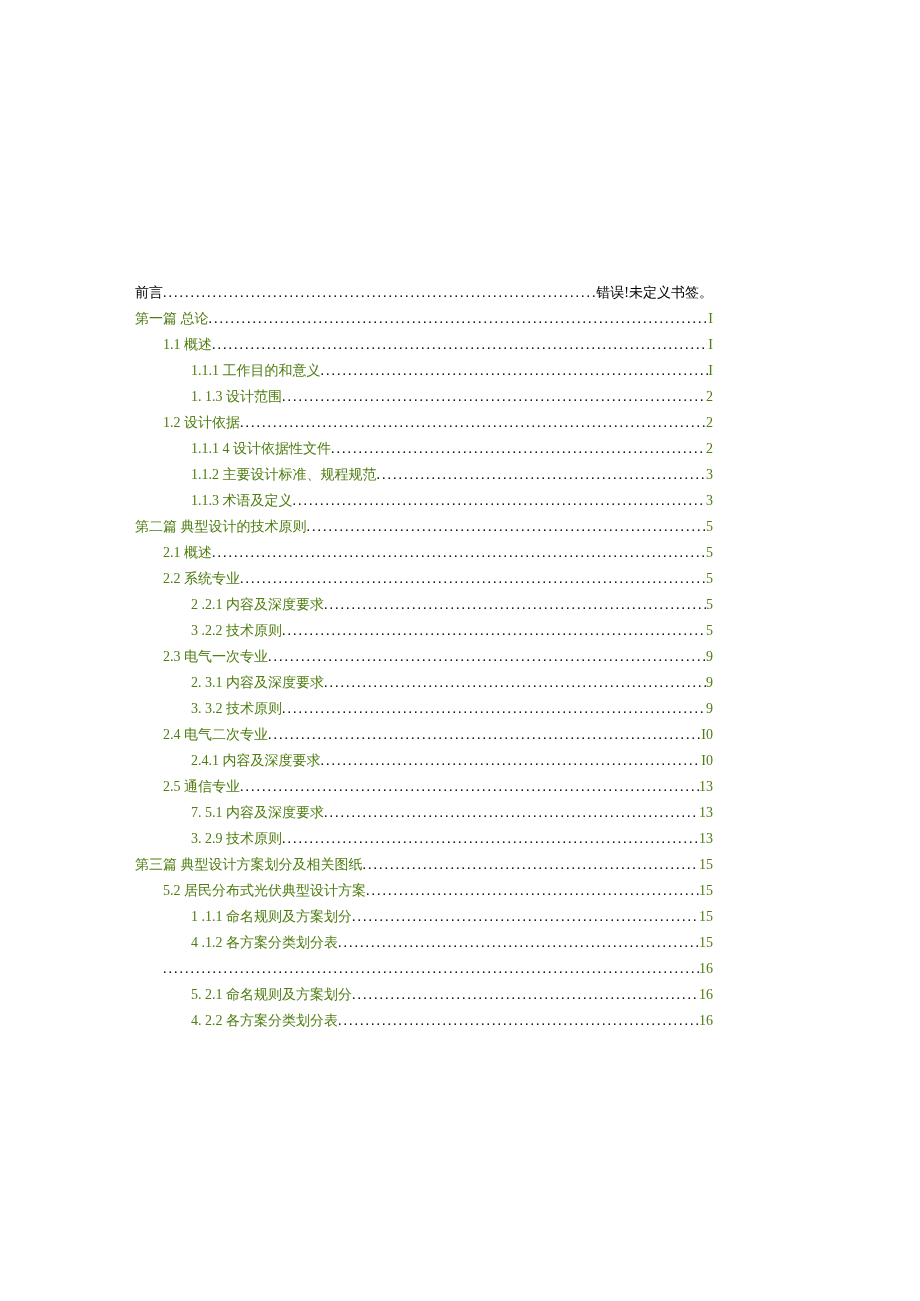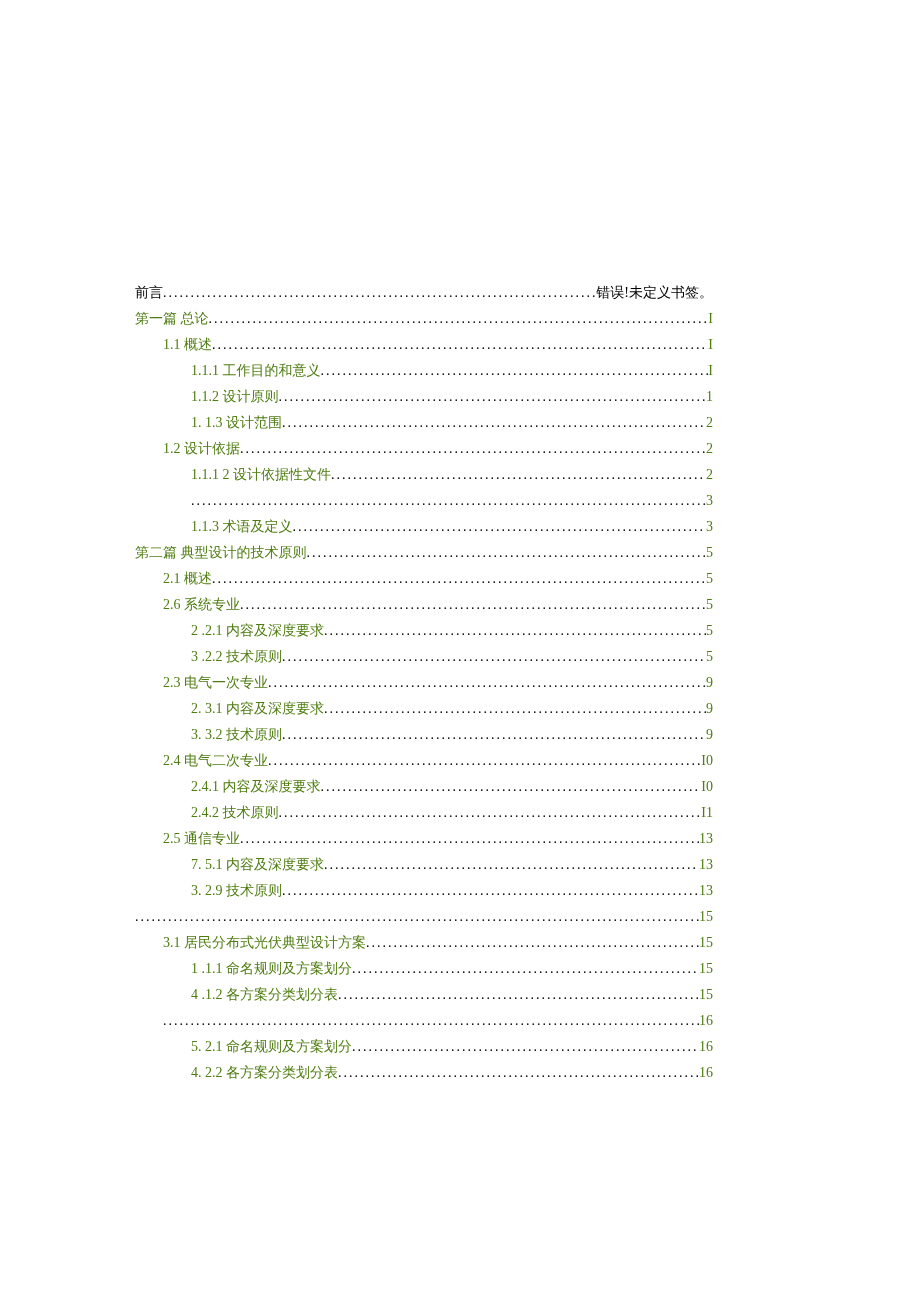--- a/index.html
+++ b/index.html
@@ -64,60 +64,56 @@
         <span class="toc-title link">1.1 概述</span>
         <span class="toc-dots"></span>
         <span class="toc-page link">I</span>
       </div>
       <div class="toc-line indent-2">
         <span class="toc-title link">1.1.1 工作目的和意义</span>
         <span class="toc-dots"></span>
         <span class="toc-page link">I</span>
       </div>
       <div class="toc-line indent-2">
-        <span class="toc-title link">1.1.2 设计原则</span>
-        <span class="toc-dots"></span>
-        <span class="toc-page link">1</span>
-      </div>
-      <div class="toc-line indent-2">
         <span class="toc-title link">1.  1.3 设计范围</span>
         <span class="toc-dots"></span>
         <span class="toc-page link">2</span>
       </div>
       <div class="toc-line indent-1">
         <span class="toc-title link">1.2 设计依据</span>
         <span class="toc-dots"></span>
         <span class="toc-page link">2</span>
       </div>
       <div class="toc-line indent-2">
-        <span class="toc-title link">1.1.1 2 设计依据性文件</span>
+        <span class="toc-title link">1.1.1 4 设计依据性文件</span>
         <span class="toc-dots"></span>
         <span class="toc-page link">2</span>
       </div>
       <div class="toc-line indent-2">
+        <span class="toc-title link">1.1.2  主要设计标准、规程规范</span>
         <span class="toc-dots"></span>
         <span class="toc-page link">3</span>
       </div>
       <div class="toc-line indent-2">
         <span class="toc-title link">1.1.3  术语及定义</span>
         <span class="toc-dots"></span>
         <span class="toc-page link">3</span>
       </div>
       <div class="toc-line indent-0">
         <span class="toc-title link">第二篇 典型设计的技术原则</span>
         <span class="toc-dots"></span>
         <span class="toc-page link">5</span>
       </div>
       <div class="toc-line indent-1">
         <span class="toc-title link">2.1   概述</span>
         <span class="toc-dots"></span>
         <span class="toc-page link">5</span>
       </div>
       <div class="toc-line indent-1">
-        <span class="toc-title link">2.6   系统专业</span>
+        <span class="toc-title link">2.2   系统专业</span>
         <span class="toc-dots"></span>
         <span class="toc-page link">5</span>
       </div>
       <div class="toc-line indent-2">
         <span class="toc-title link">2  .2.1 内容及深度要求</span>
         <span class="toc-dots"></span>
         <span class="toc-page link">5</span>
       </div>
       <div class="toc-line indent-2">
         <span class="toc-title link">3  .2.2 技术原则</span>
@@ -142,46 +138,42 @@
       <div class="toc-line indent-1">
         <span class="toc-title link">2.4   电气二次专业</span>
         <span class="toc-dots"></span>
         <span class="toc-page link">I0</span>
       </div>
       <div class="toc-line indent-2">
         <span class="toc-title link">2.4.1 内容及深度要求</span>
         <span class="toc-dots"></span>
         <span class="toc-page link">I0</span>
       </div>
-      <div class="toc-line indent-2">
-        <span class="toc-title link">2.4.2 技术原则</span>
-        <span class="toc-dots"></span>
-        <span class="toc-page link">I1</span>
-      </div>
       <div class="toc-line indent-1">
         <span class="toc-title link">2.5 通信专业</span>
         <span class="toc-dots"></span>
         <span class="toc-page link">13</span>
       </div>
       <div class="toc-line indent-2">
         <span class="toc-title link">7.  5.1 内容及深度要求</span>
         <span class="toc-dots"></span>
         <span class="toc-page link">13</span>
       </div>
       <div class="toc-line indent-2">
         <span class="toc-title link">3.  2.9 技术原则</span>
         <span class="toc-dots"></span>
         <span class="toc-page link">13</span>
       </div>
       <div class="toc-line indent-0">
+        <span class="toc-title link">第三篇 典型设计方案划分及相关图纸</span>
         <span class="toc-dots"></span>
         <span class="toc-page link">15</span>
       </div>
       <div class="toc-line indent-1">
-        <span class="toc-title link">3.1   居民分布式光伏典型设计方案</span>
+        <span class="toc-title link">5.2   居民分布式光伏典型设计方案</span>
         <span class="toc-dots"></span>
         <span class="toc-page link">15</span>
       </div>
       <div class="toc-line indent-2">
         <span class="toc-title link">1  .1.1 命名规则及方案划分</span>
         <span class="toc-dots"></span>
         <span class="toc-page link"> 15</span>
       </div>
       <div class="toc-line indent-2">
         <span class="toc-title link">4  .1.2 各方案分类划分表</span>

